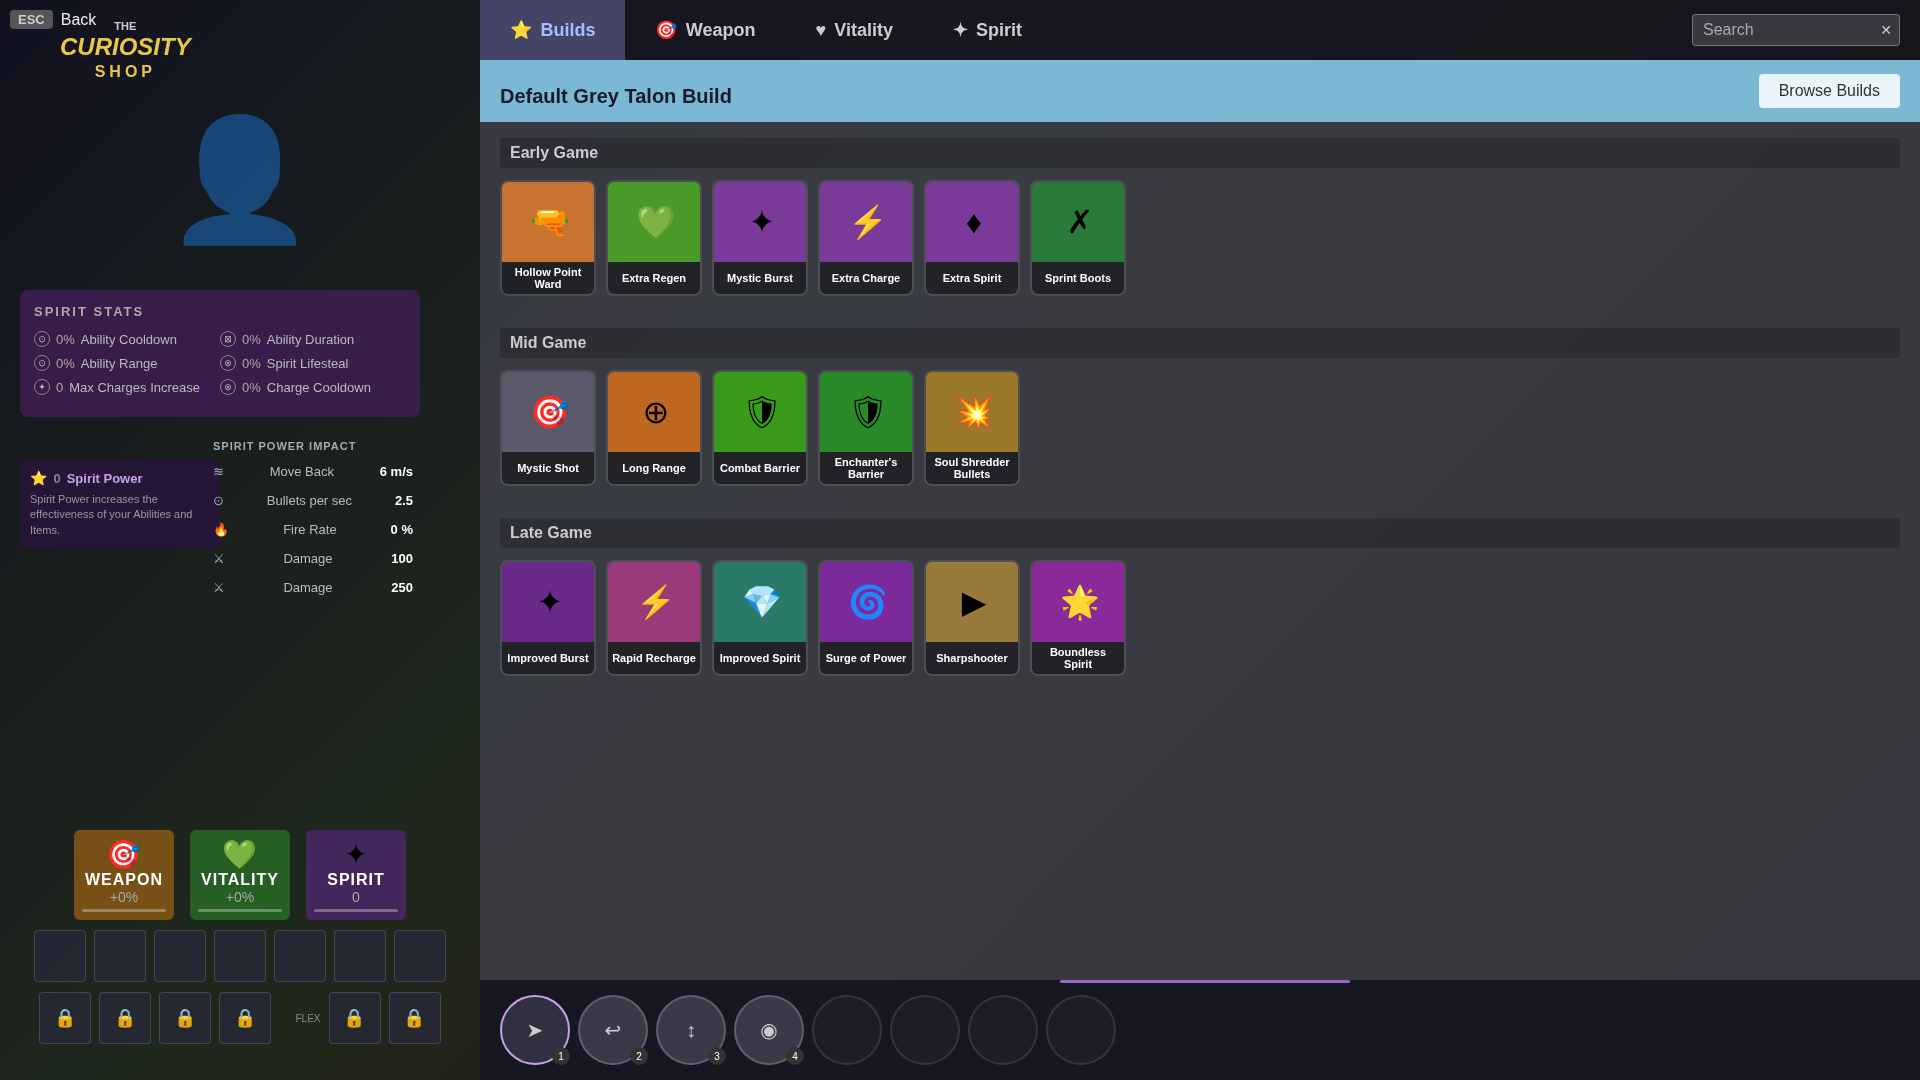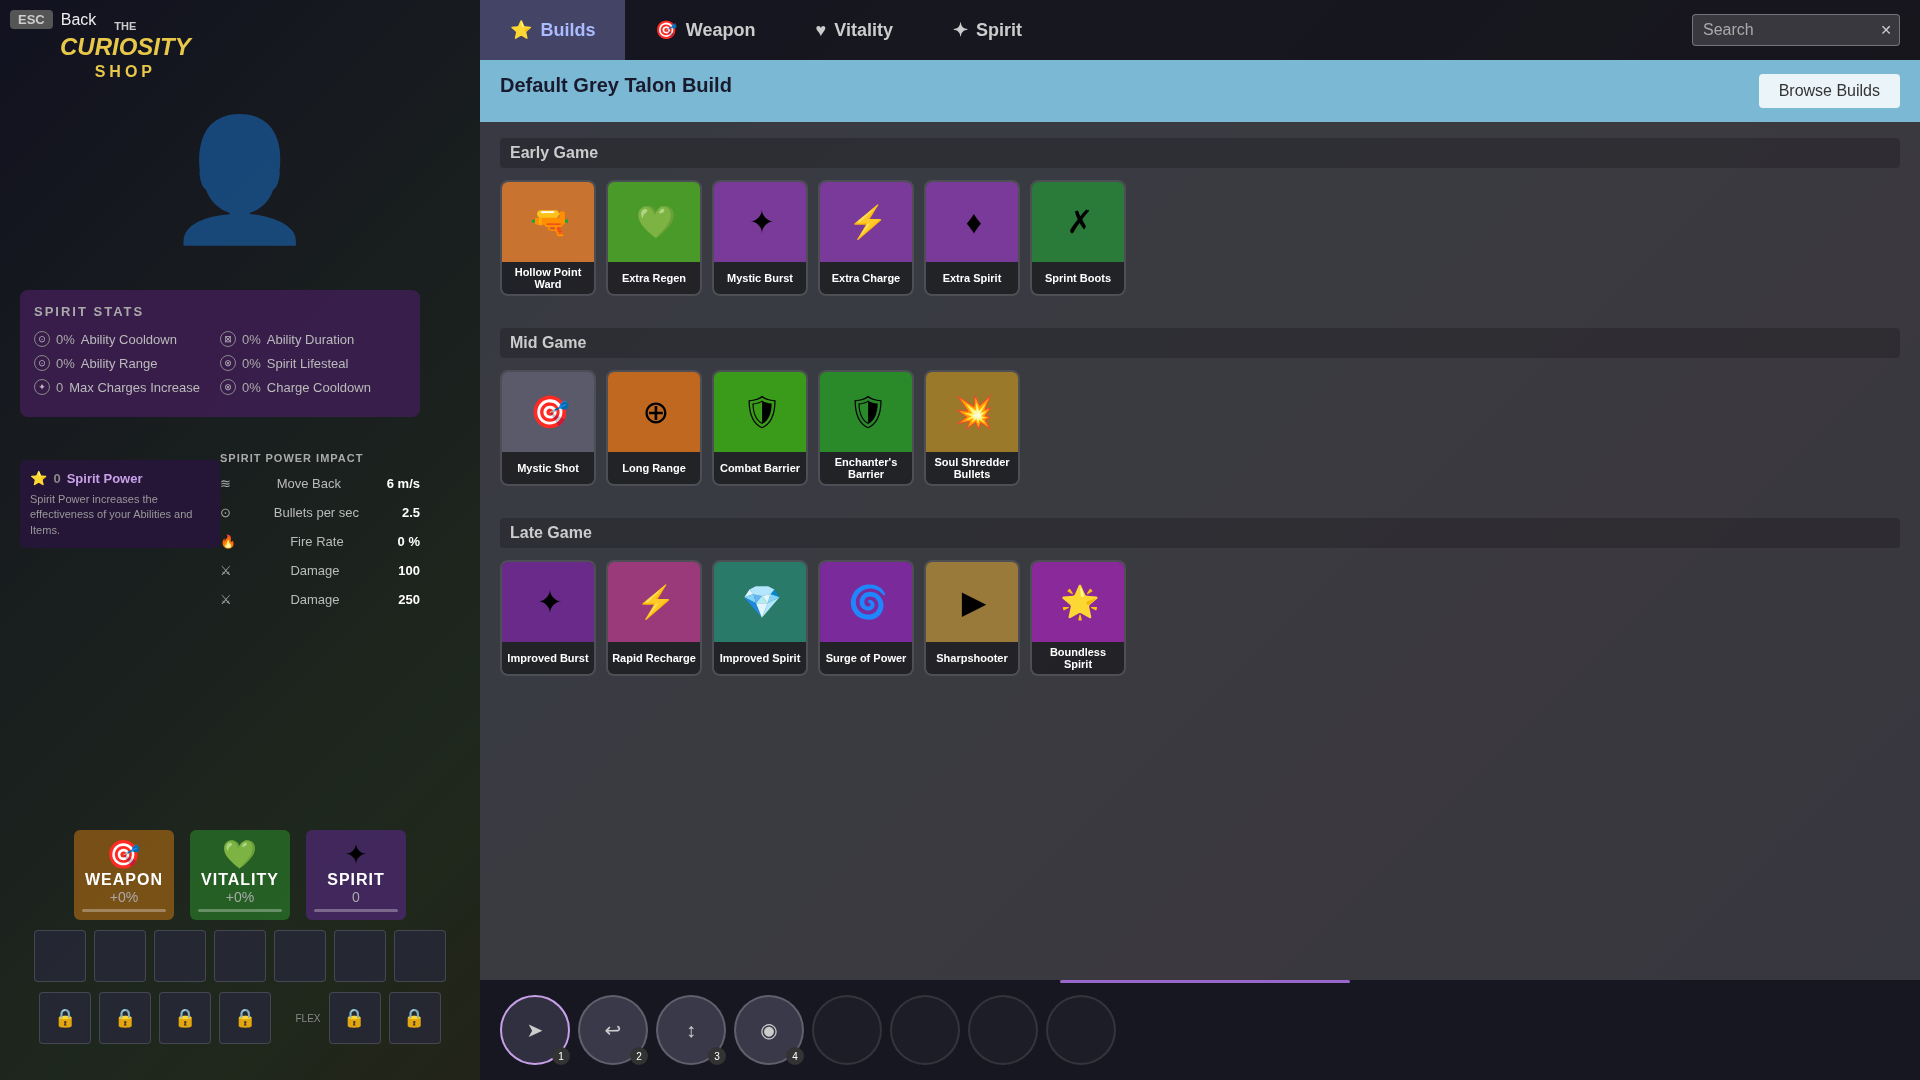--- a/index.html
+++ b/index.html
@@ -94,21 +94,21 @@
       bottom: 0;
       background: rgba(60,60,70,0.85);
       overflow-y: auto;
     }
 
     
     .build-header {
       background: #7ab8d4;
       padding: 14px 20px;
       display: flex;
-      align-items: flex-start;
+      align-items: flex-end;
       justify-content: space-between;
     }
     .build-title {
       font-size: 20px;
       font-weight: bold;
       color: #1a1a2e;
     }
     .browse-builds-btn {
       background: rgba(255,255,255,0.85);
       border: none;
@@ -298,23 +298,22 @@
     .sp-desc {
       font-size: 11px;
       color: #999;
       line-height: 1.4;
     }
 
     
     .combat-stats {
       position: absolute;
       top: 440px;
-      left: 220px;
+      left: 213px;
       width: 200px;
-      margin-top: 12px;
     }
     .cs-row {
       display: flex;
       justify-content: space-between;
       align-items: center;
       font-size: 13px;
       color: #bbb;
       margin-bottom: 6px;
       padding: 4px 0;
     }

